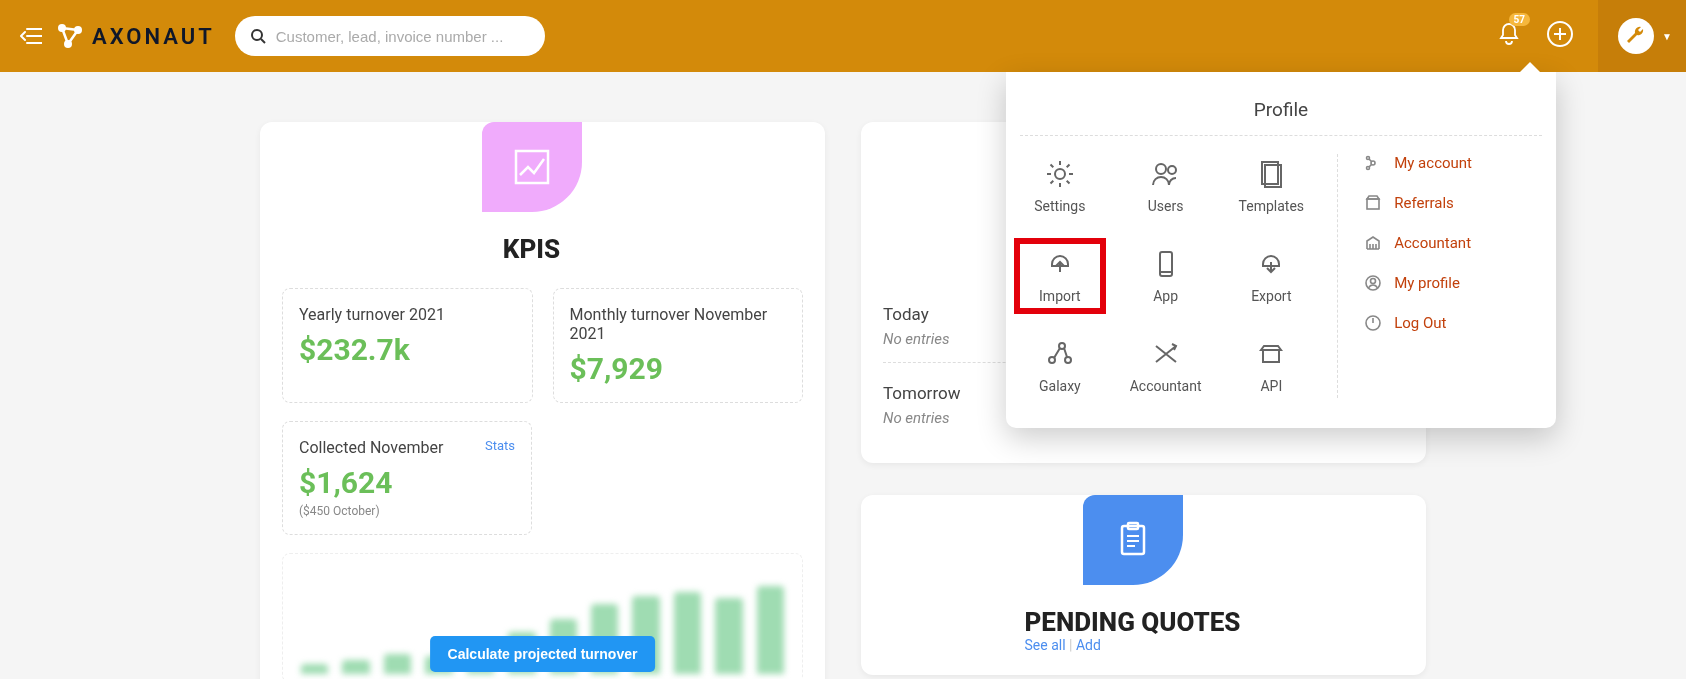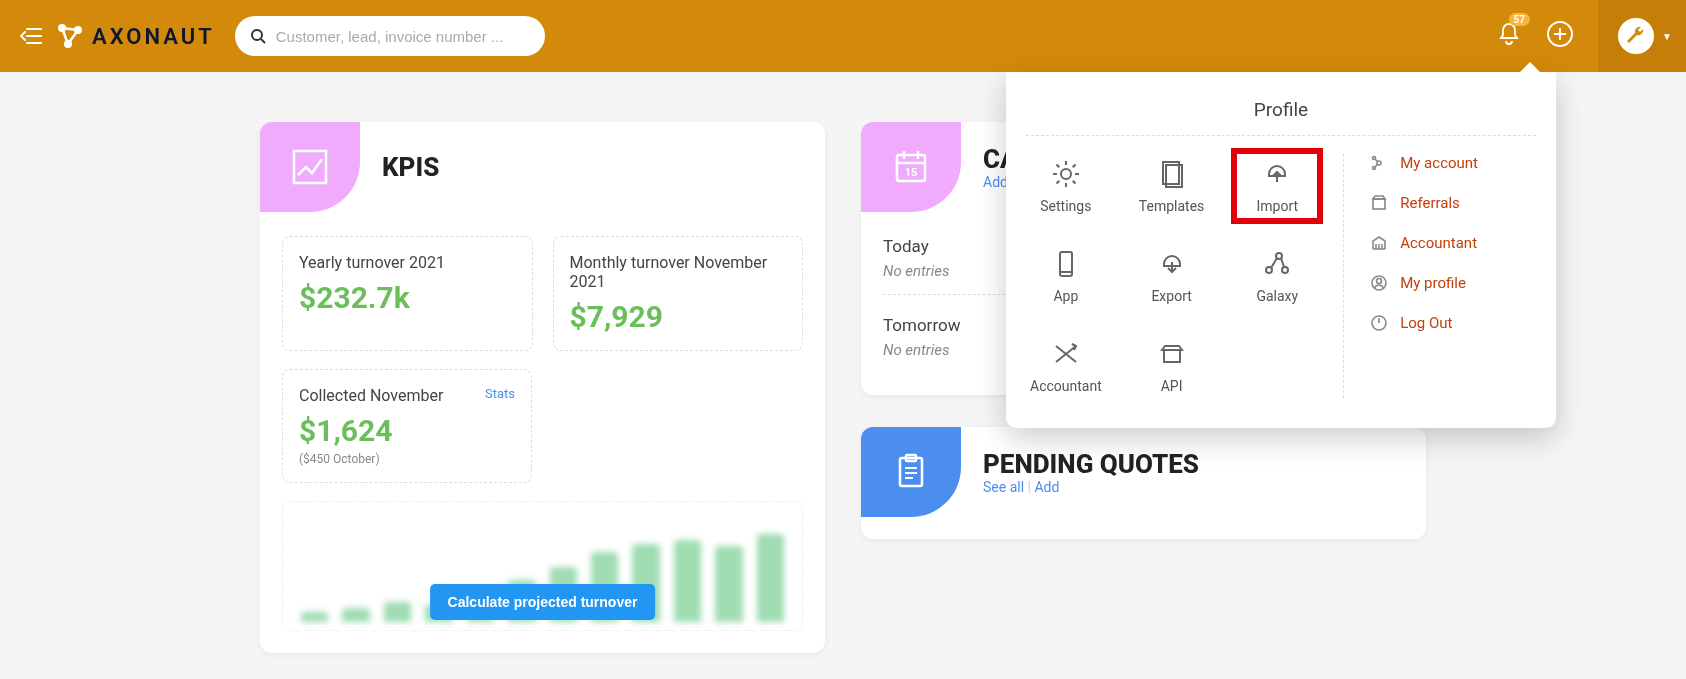--- a/index.html
+++ b/index.html
@@ -110,20 +110,21 @@
   position: relative;
   padding: 22px;
 }
 .card-head {
   display: flex;
   align-items: center;
   gap: 22px;
   margin-bottom: 24px;
   margin-left: -22px;
   margin-top: -22px;
+  flex-direction: column;
 }
 .card-icon-box {
   width: 100px;
   height: 90px;
   display: flex;
   align-items: center;
   justify-content: center;
   border-radius: 12px 0 50px 0;
 }
 .ic-yellow { background: #f0abfc; }
@@ -184,21 +185,21 @@
 
 .dropdown {
   position: absolute;
   top: 72px;
   right: 130px;
   width: 550px;
   background: #fff;
   border-radius: 0 0 10px 10px;
   box-shadow: 0 10px 30px rgba(0,0,0,0.2);
   z-index: 20;
-  padding: 26px 20px 30px;
+  padding: 26px 14px 30px;
 }
 .dropdown::before {
   content: "";
   position: absolute;
   top: -10px;
   right: 14px;
   border-left: 12px solid transparent;
   border-right: 12px solid transparent;
   border-bottom: 12px solid #fff;
 }
@@ -409,20 +410,28 @@
     <div class="dd-grid">
         <div class="dd-tile">
           <svg width="32" height="32" viewBox="0 0 32 32">
             <circle cx="16" cy="16" r="5" fill="none" stroke="currentColor" stroke-width="2"></circle>
             <path d="M16 3v4M16 25v4M3 16h4M25 16h4M6.5 6.5l2.8 2.8M22.7 22.7l2.8 2.8M6.5 25.5l2.8-2.8M22.7 9.3l2.8-2.8" stroke="currentColor" stroke-width="2"></path>
           </svg>
           <span>Settings</span>
         </div>
         <div class="dd-tile">
           <svg width="32" height="32" viewBox="0 0 32 32">
+            <circle cx="11" cy="11" r="5" fill="none" stroke="currentColor" stroke-width="2"></circle>
+            <circle cx="22" cy="12" r="4" fill="none" stroke="currentColor" stroke-width="2"></circle>
+            <path d="M3 27c0-5 4-8 8-8s8 3 8 8M19 27c0-4 3-7 7-7" fill="none" stroke="currentColor" stroke-width="2"></path>
+          </svg>
+          <span>Users</span>
+        </div>
+        <div class="dd-tile">
+          <svg width="32" height="32" viewBox="0 0 32 32">
             <rect x="7" y="4" width="16" height="22" fill="none" stroke="currentColor" stroke-width="2"></rect>
             <rect x="10" y="7" width="16" height="22" fill="none" stroke="currentColor" stroke-width="2"></rect>
           </svg>
           <span>Templates</span>
         </div>
         <div class="dd-tile">
           <svg width="32" height="32" viewBox="0 0 32 32">
             <path d="M8 16a8 8 0 1 1 16 0v2H8z" fill="none" stroke="currentColor" stroke-width="2"></path>
             <path d="M16 24v-10M12 18l4-4 4 4" fill="none" stroke="currentColor" stroke-width="2"></path>
           </svg>

